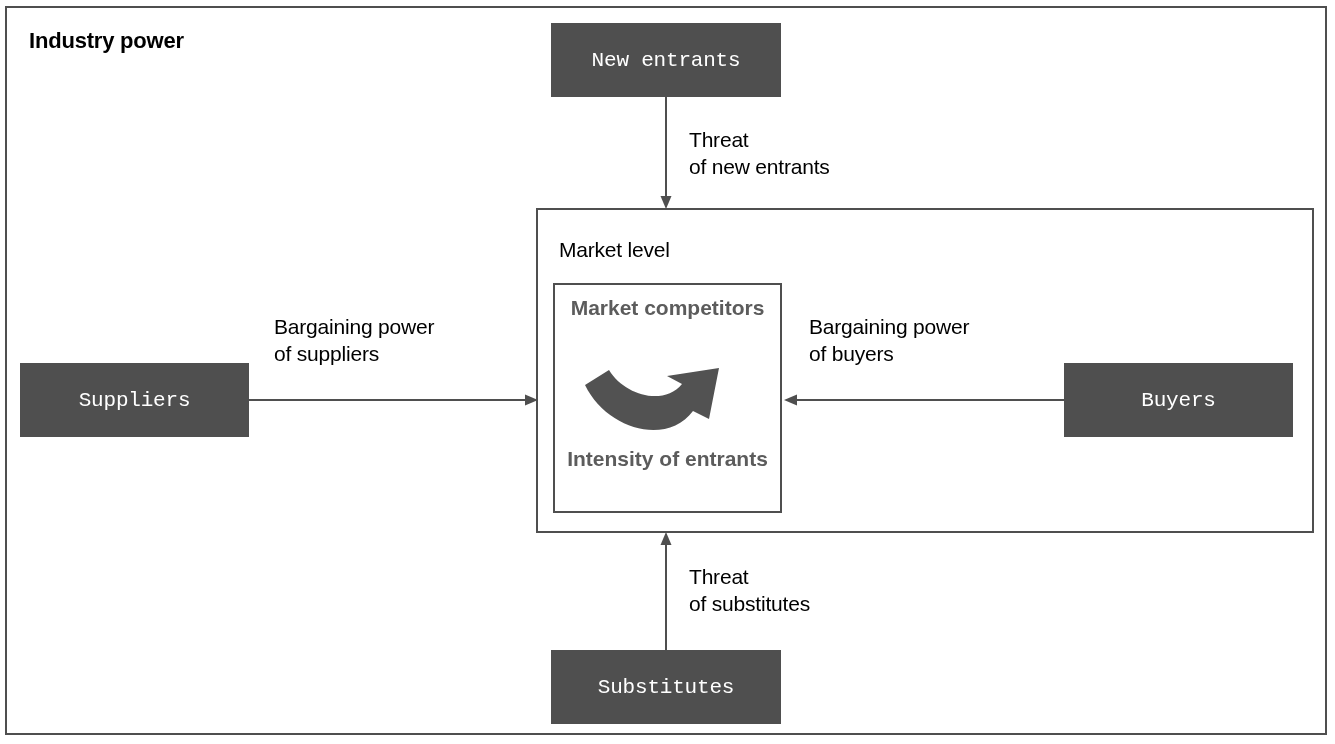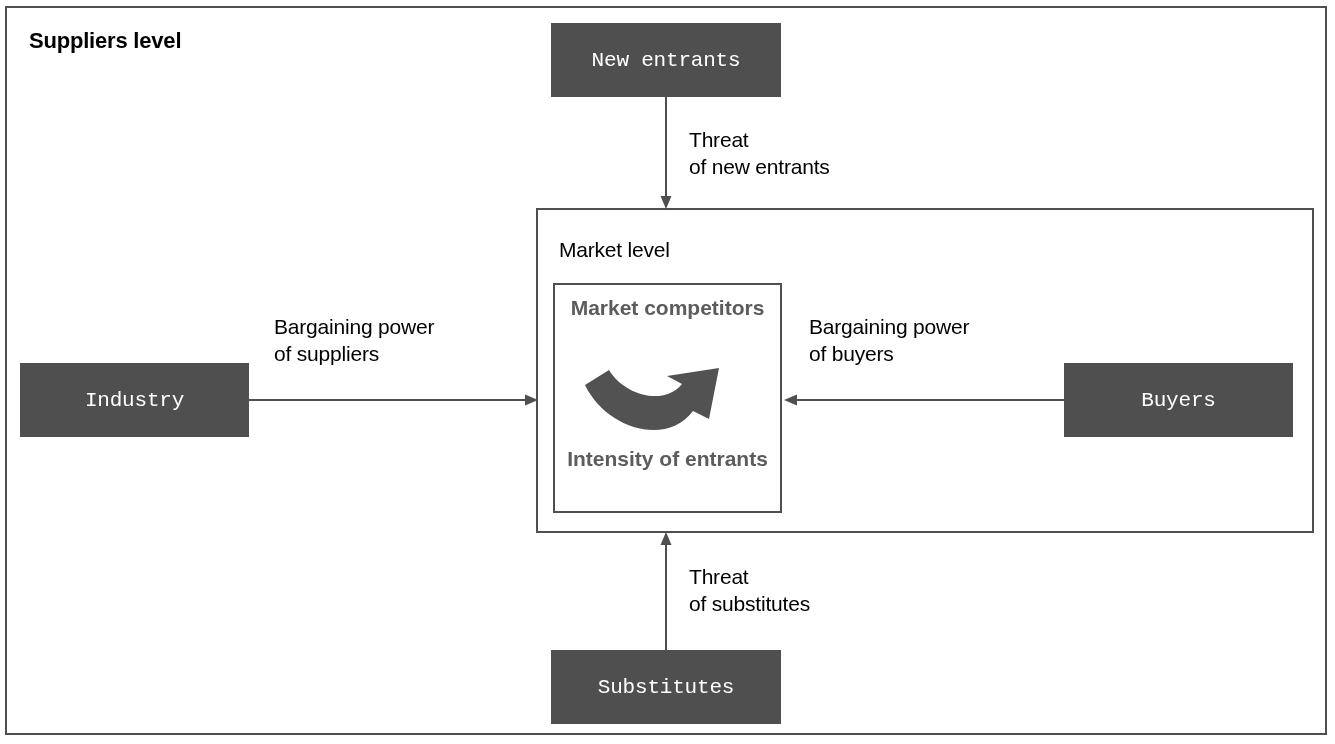--- a/index.html
+++ b/index.html
@@ -130,21 +130,21 @@
   .lbl-suppliers    { left: 274px; top: 313px; }
   .lbl-buyers       { left: 809px; top: 313px; }
   .lbl-substitutes  { left: 689px; top: 563px; }
 </style>
 </head>
 <body>
 
 <div id="canvas">
 
   <div class="industry-frame"></div>
-  <div class="industry-title">Suppliers level</div>
+  <div class="industry-title">Industry power</div>
 
   <div class="market-frame"></div>
   <div class="market-title">Market level</div>
 
   <div class="competitors-box"></div>
   <div class="competitors-label">Market
 competitors</div>
 
   <svg class="swoosh" viewBox="0 0 160 78">
     <path d="M4 23
@@ -157,21 +157,21 @@
              Z" fill="#525252"></path>
   </svg>
 
   <div class="rivalry-label">Intensity
 of entrants</div>
 
   <div class="force-box box-new-entrants">
     <span>New entrants</span>
   </div>
   <div class="force-box box-suppliers">
-    <span>Industry</span>
+    <span>Suppliers</span>
   </div>
   <div class="force-box box-buyers">
     <span>Buyers</span>
   </div>
   <div class="force-box box-substitutes">
     <span>Substitutes</span>
   </div>
 
   <svg class="connector conn-new-entrants" viewBox="0 0 52 118">
     <line x1="26" y1="0" x2="26" y2="104" stroke="#4f4f4f" stroke-width="2"></line>

